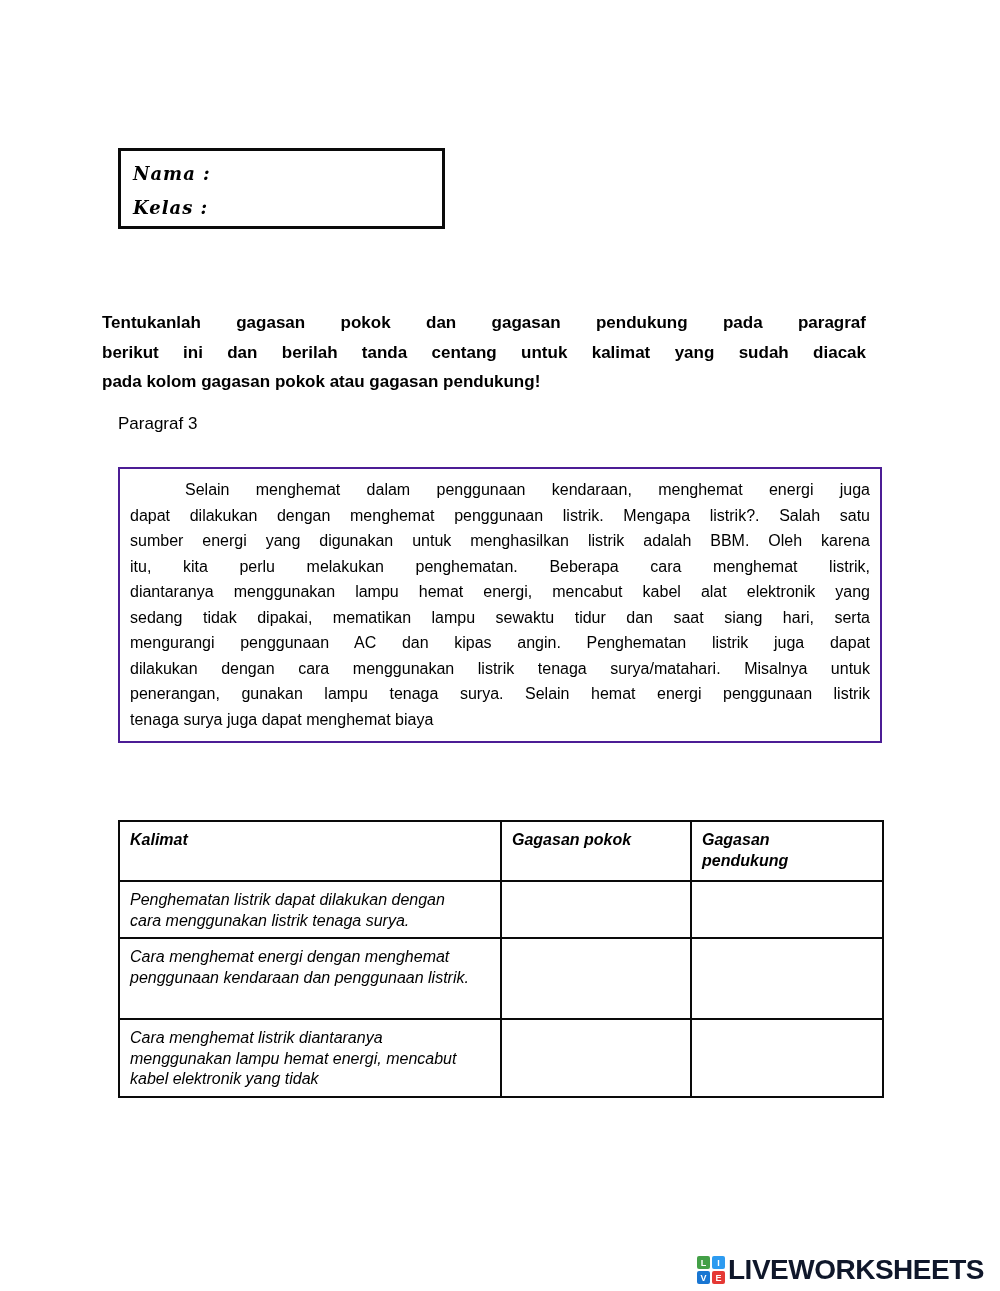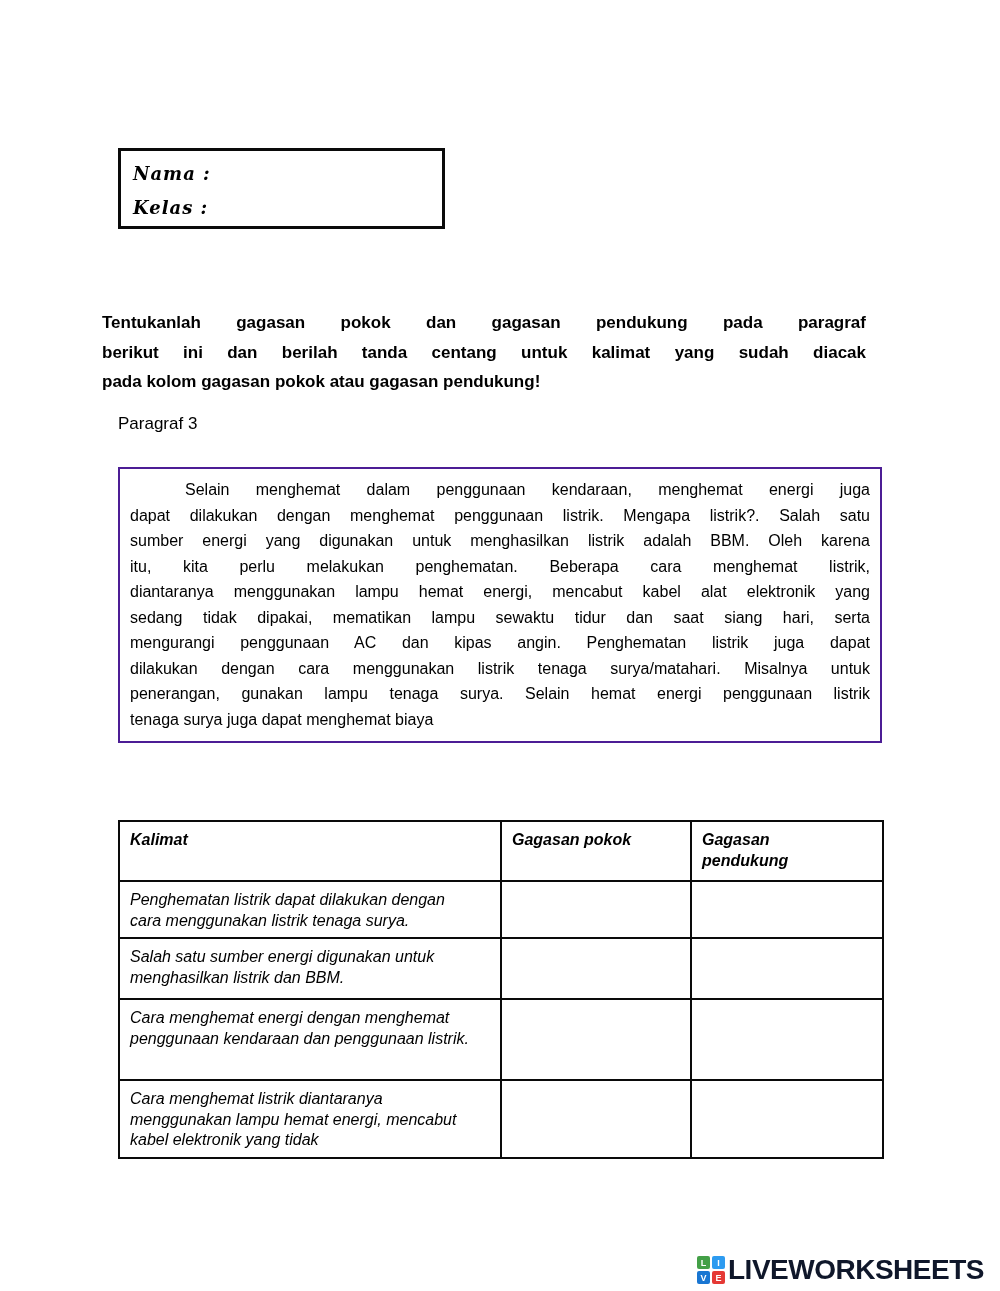--- a/index.html
+++ b/index.html
@@ -119,25 +119,20 @@
     <th class="col-pokok">Gagasan pokok</th>
     <th class="col-pendukung">
       <span class="wrap-narrow">Gagasan pendukung</span>
     </th>
   </tr>
   <tr class="r0">
     <td>Penghematan listrik dapat dilakukan dengan cara menggunakan listrik tenaga surya.</td>
     <td></td>
     <td></td>
   </tr>
-  <tr class="r1">
-    <td>Salah satu sumber energi digunakan untuk menghasilkan listrik dan BBM.</td>
-    <td></td>
-    <td></td>
-  </tr>
   <tr class="r2">
     <td>Cara menghemat energi dengan menghemat penggunaan kendaraan dan penggunaan listrik.</td>
     <td></td>
     <td></td>
   </tr>
   <tr class="r3">
     <td>Cara menghemat listrik diantaranya menggunakan lampu hemat energi, mencabut kabel elektronik yang tidak</td>
     <td></td>
     <td></td>
   </tr>

